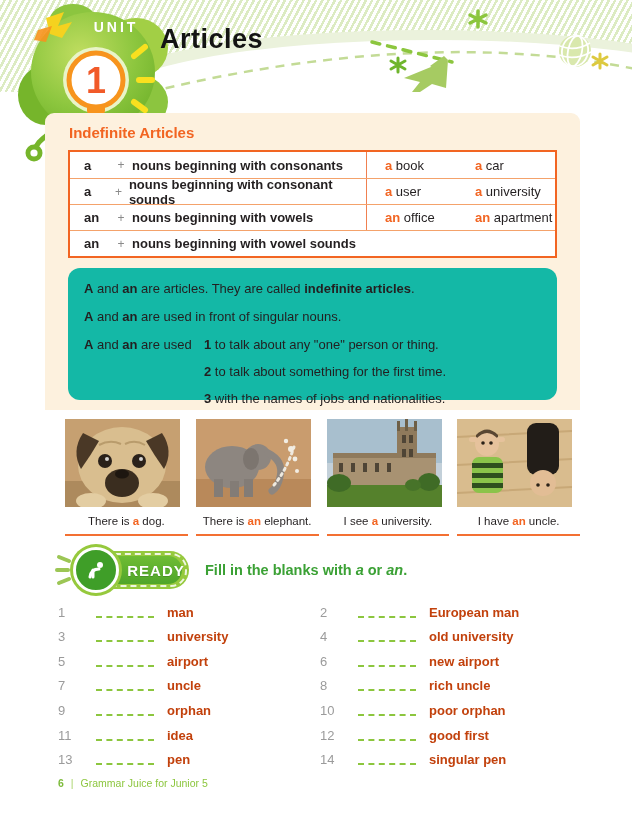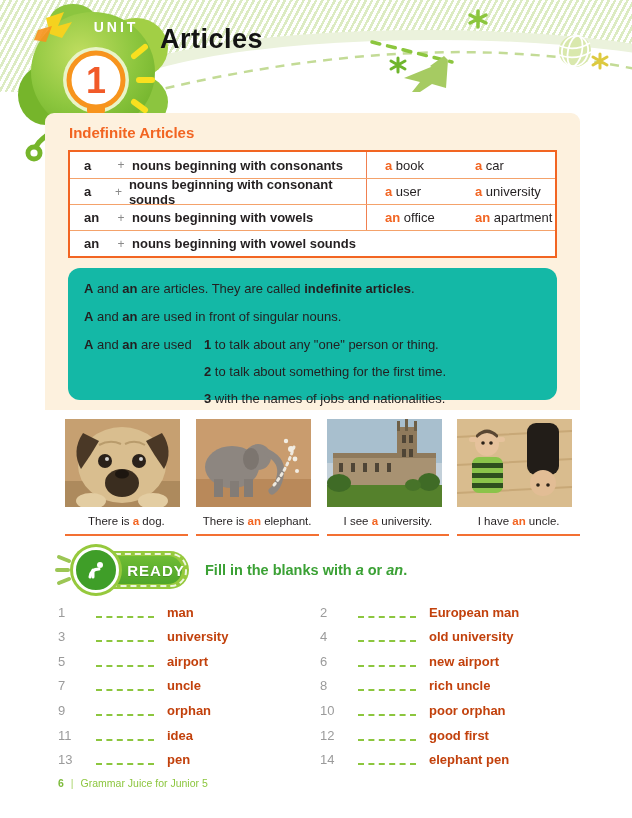--- a/index.html
+++ b/index.html
@@ -423,21 +423,21 @@
       <span class="word">good first</span>
     </div>
   <div class="ex-item">
       <span class="num">13</span>
       <span class="blank"></span>
       <span class="word">pen</span>
     </div>
   <div class="ex-item">
       <span class="num">14</span>
       <span class="blank"></span>
-      <span class="word">elephant pen</span>
+      <span class="word">singular pen</span>
     </div>
 </div>
 
 <div class="footer">
   <span class="pg">6</span>
   <span class="sep">|</span>
   <span>Grammar Juice for Junior 5</span>
 </div>
 
 </body></html>

